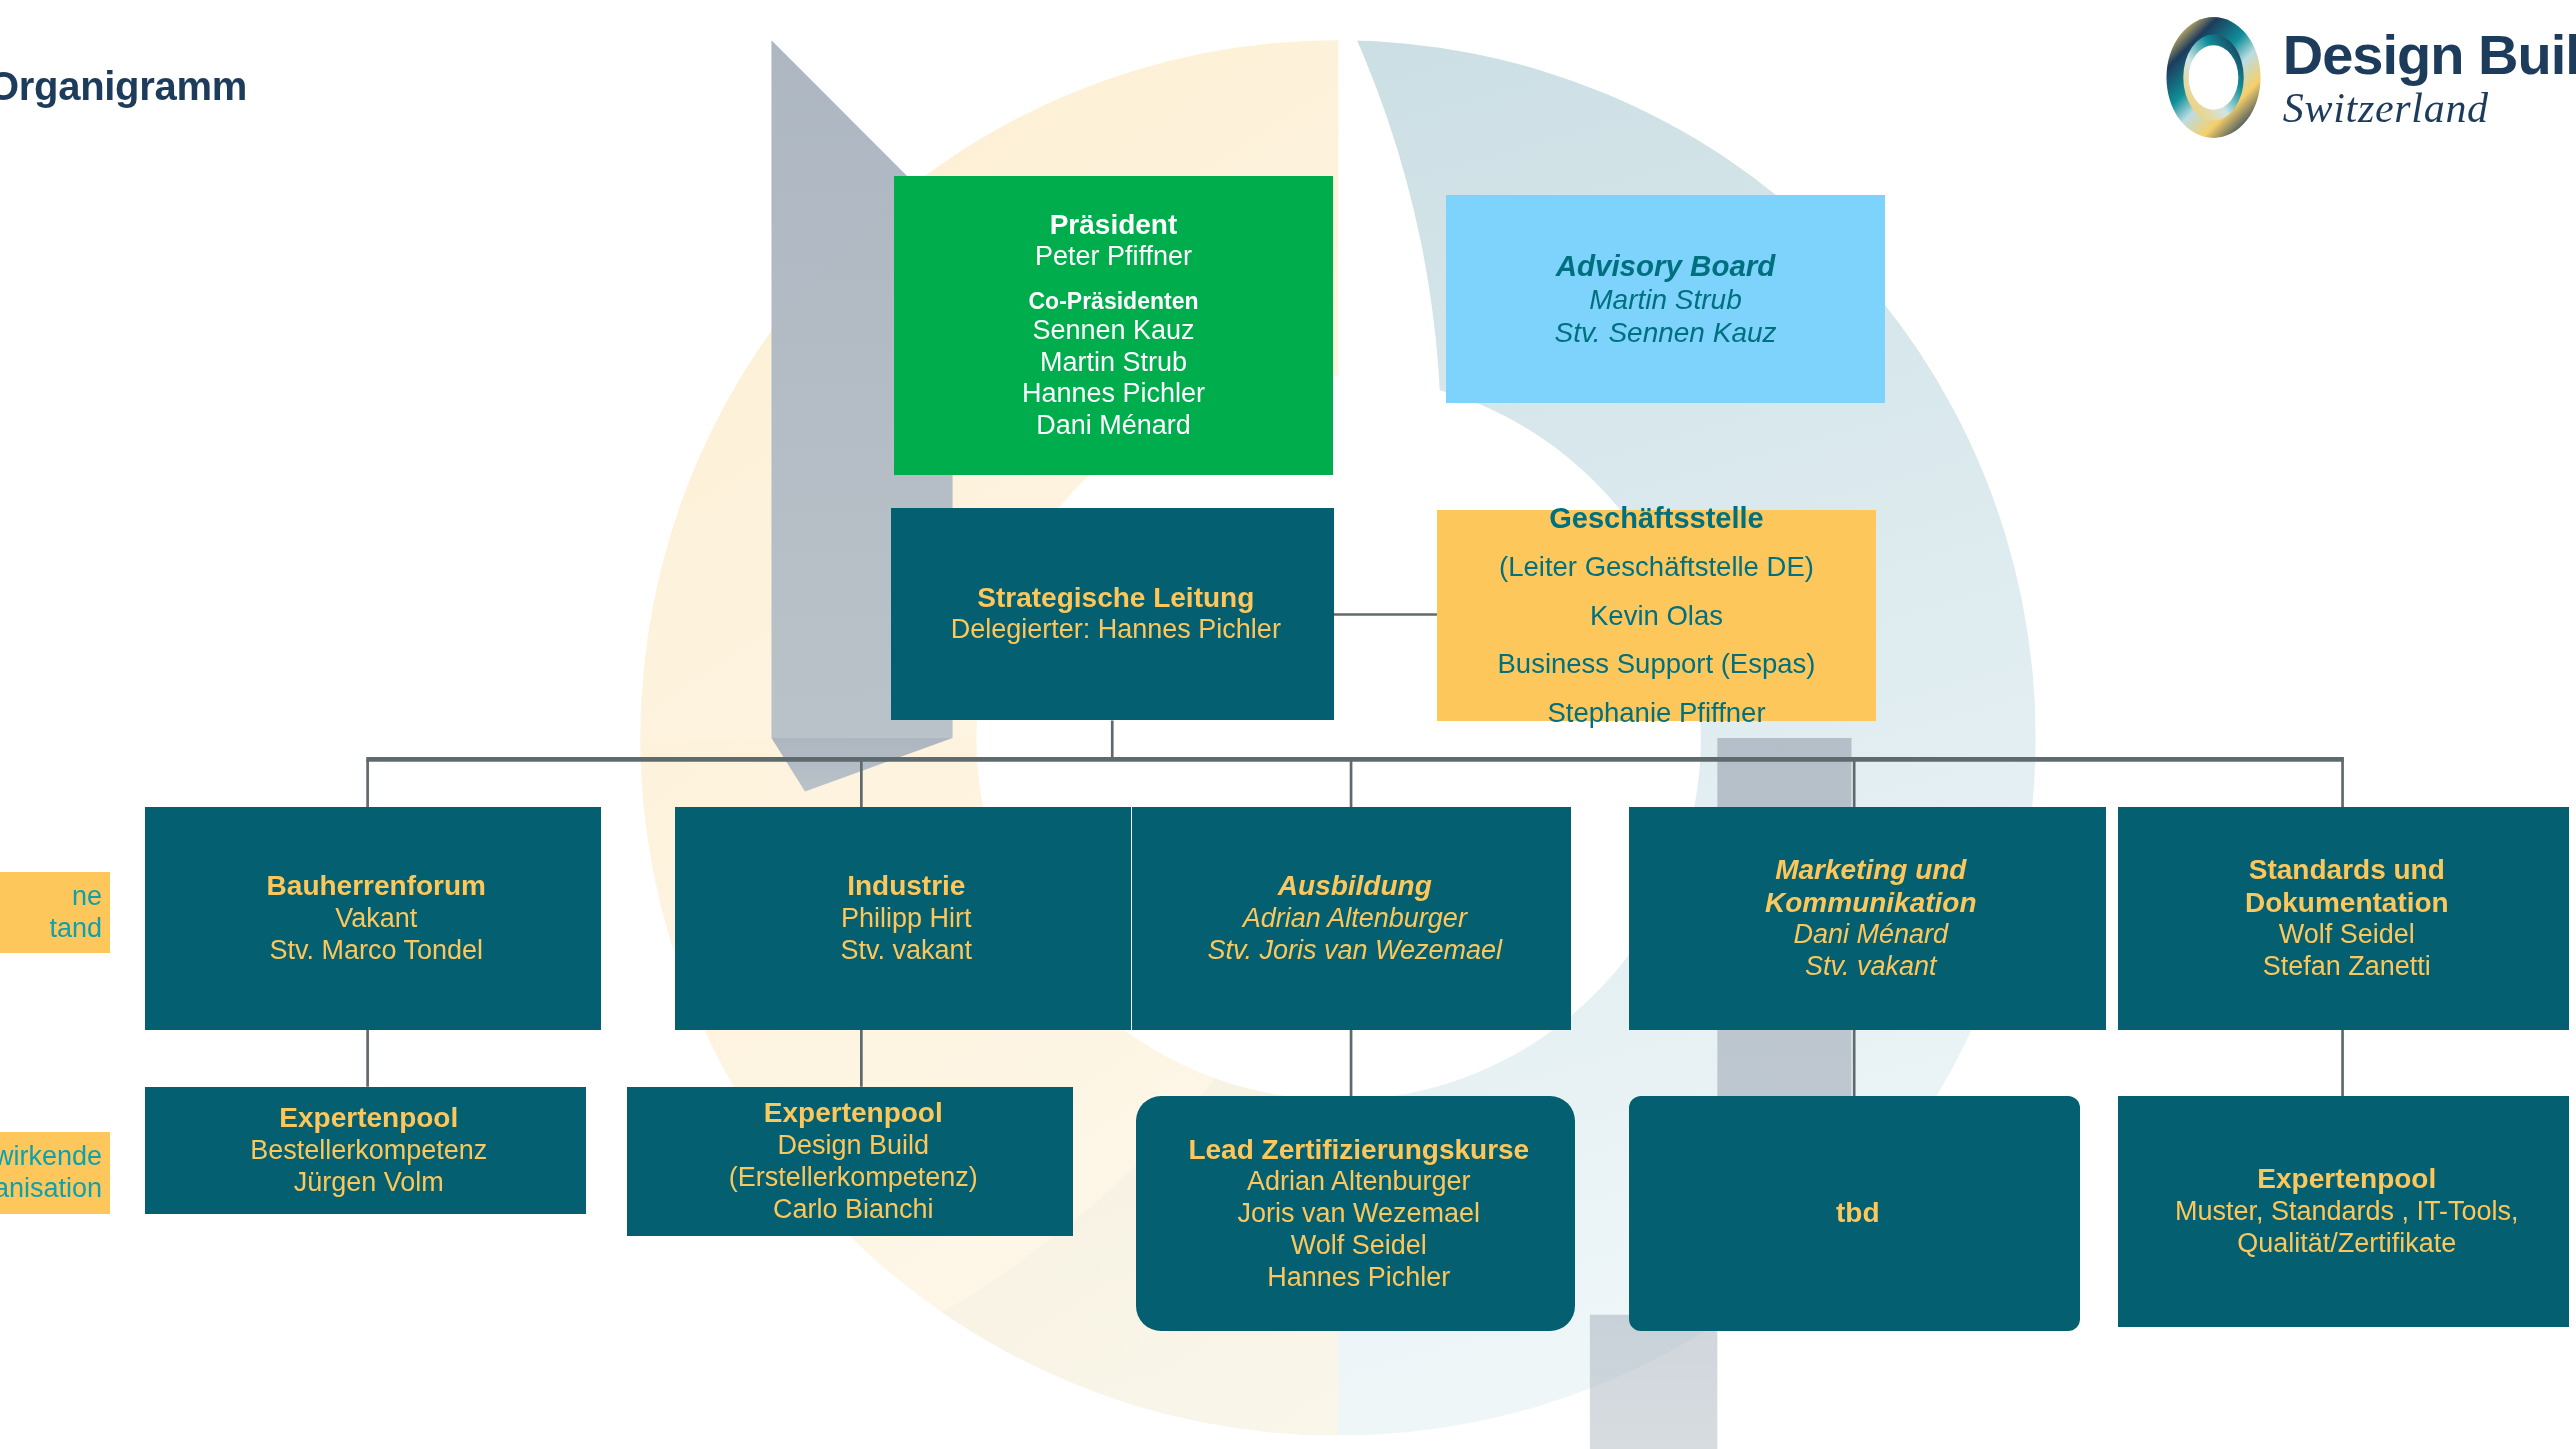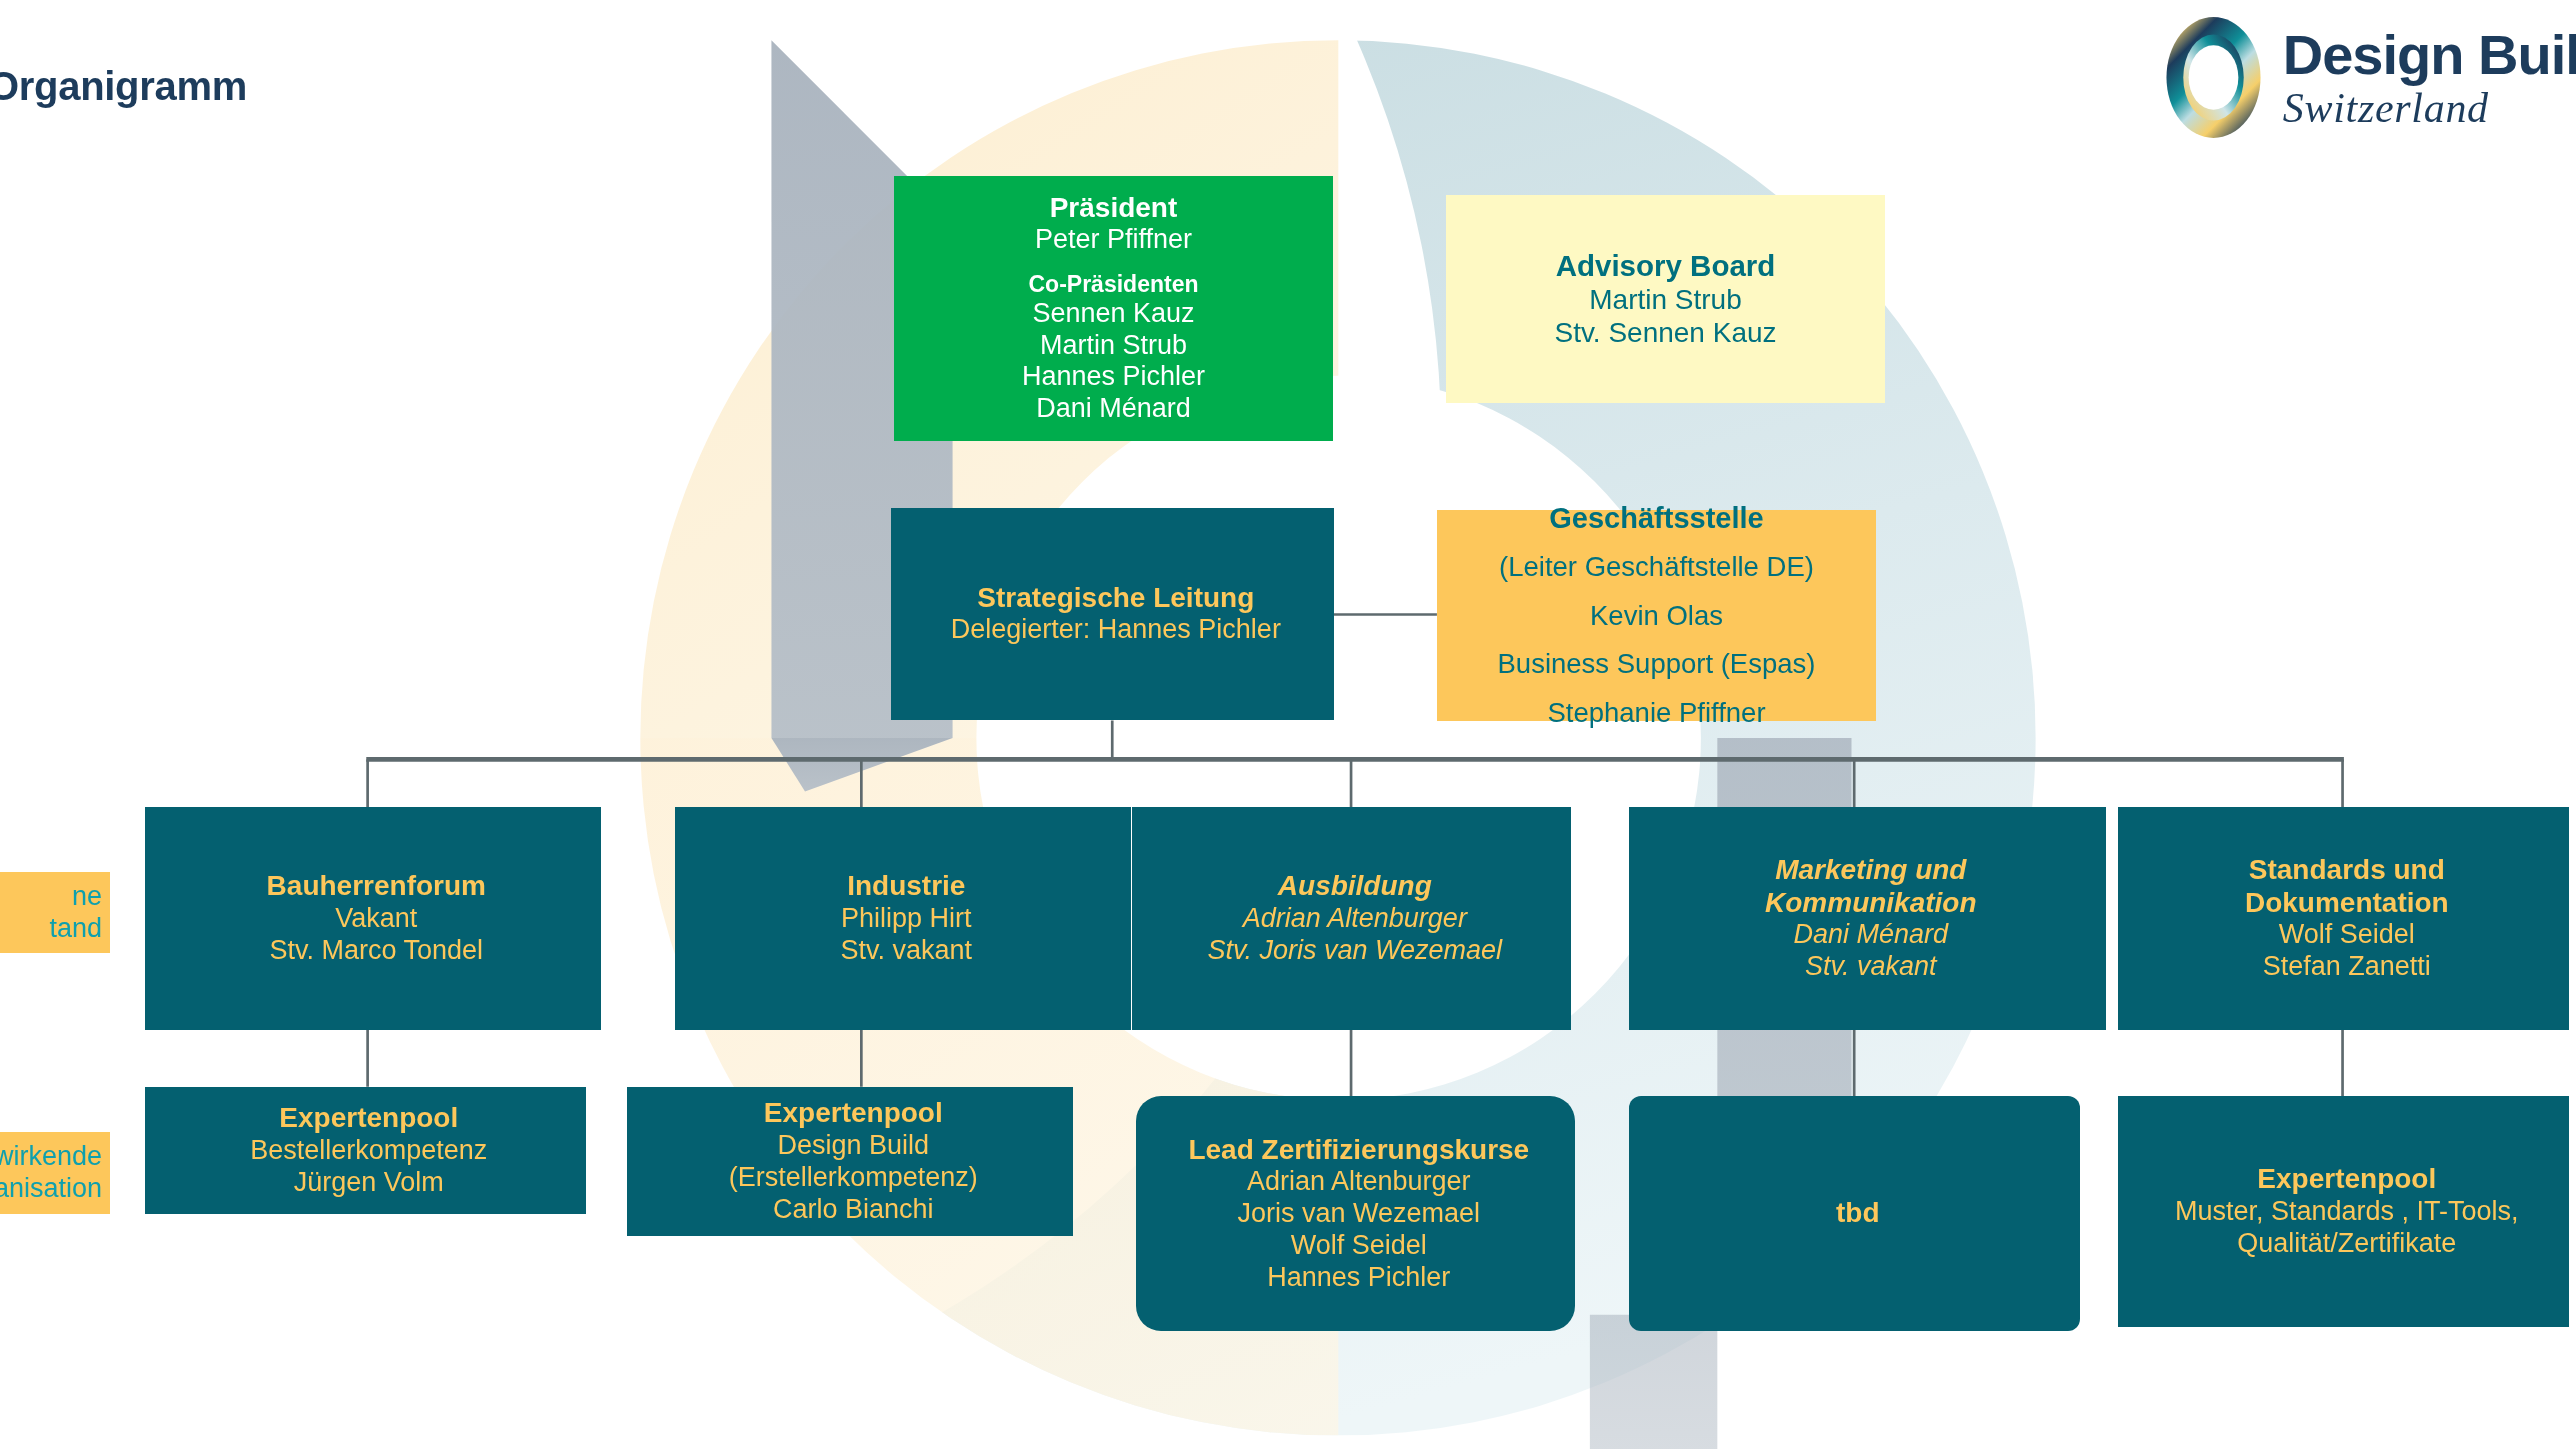--- a/index.html
+++ b/index.html
@@ -95,27 +95,27 @@
     line-height: 1.18;
   }
   .node .sub-ttl {
     font-weight: bold;
     line-height: 1.16;
   }
   .spacer { height: 0.55em; }
 
   
   .v-green  { background: #00ad4d; color: #ffffff; }
-  .v-lgreen { background: #fef9c3; color: #00707f; }
+  .v-lgreen { background: #7dd3fc; color: #00707f; font-style: italic; }
   .v-teal   { background: #046070; color: #fdc75b; padding-left: 16px; }
   .v-yellow { background: #fdc75b; color: #00707f; gap: 16px; }
   .v-side   { background: #fdc75b; color: #0fa0ae; }
 
   
-  #node-praesident   { left: 894px; top: 176px;  width: 439px;  height: 265px; font-size: 27px; }
+  #node-praesident   { left: 894px; top: 176px;  width: 439px;  height: 299px; font-size: 27px; }
   #node-praesident .ttl { font-size: 28px; }
 
   #node-advisory     { left: 1446px; top: 195px;  width: 439px;  height: 208px; font-size: 28px; }
   #node-advisory .ttl { font-size: 29.5px; }
 
   #node-strategische { left: 891px; top: 508px;  width: 443px;  height: 212px; font-size: 27px; }
   #node-strategische .ttl { font-size: 28px; }
 
   #node-geschaeft    { left: 1437px; top: 510px;  width: 439px;  height: 211px; font-size: 27.5px; }
   #node-geschaeft .ttl { font-size: 29px; }

